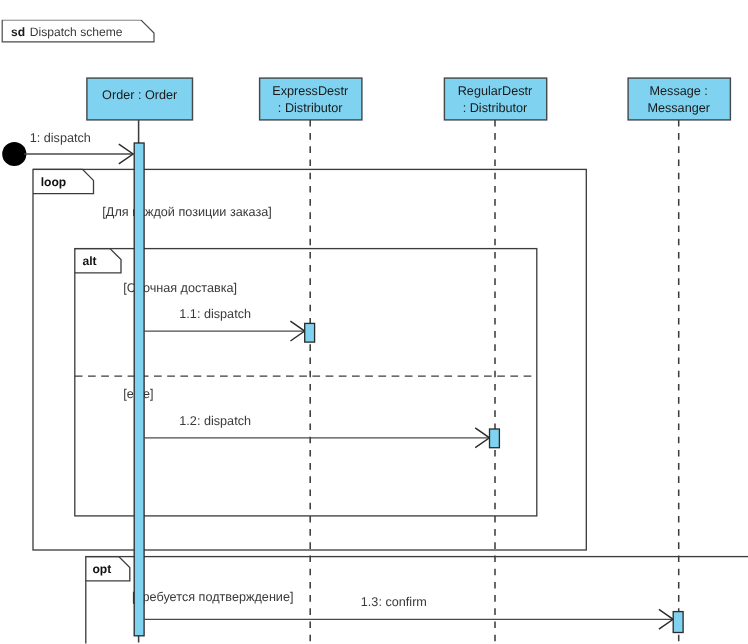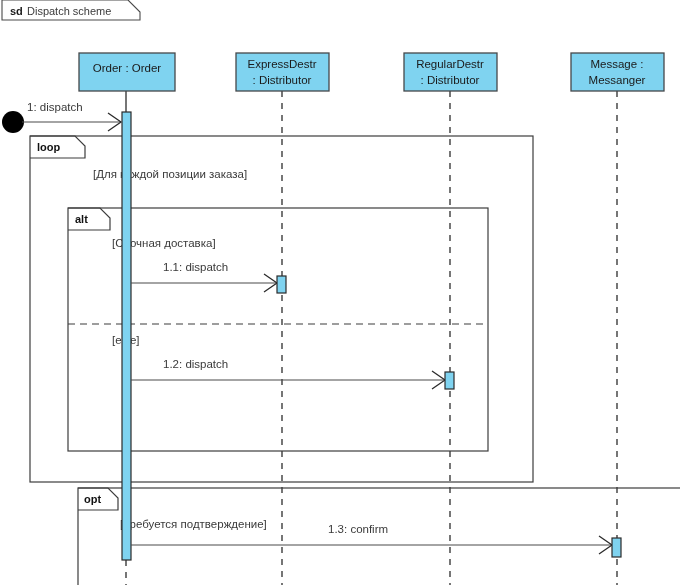--- a/index.html
+++ b/index.html
@@ -9,21 +9,21 @@
   }
   body {
     width: 680px;
     height: 585px;
     position: relative;
     font-family: "Liberation Sans", sans-serif;
     overflow: hidden;
   }
   #diagram-root {
     position: absolute;
-    left: 0; top: 0;
+    left: 0; top: 18px;
     width: 680px;
     height: 494px;
   }
   svg.diagram-canvas {
     position: absolute;
     left: 0; top: 0;
     width: 680px;
     height: 585px;
     display: block;
   }

